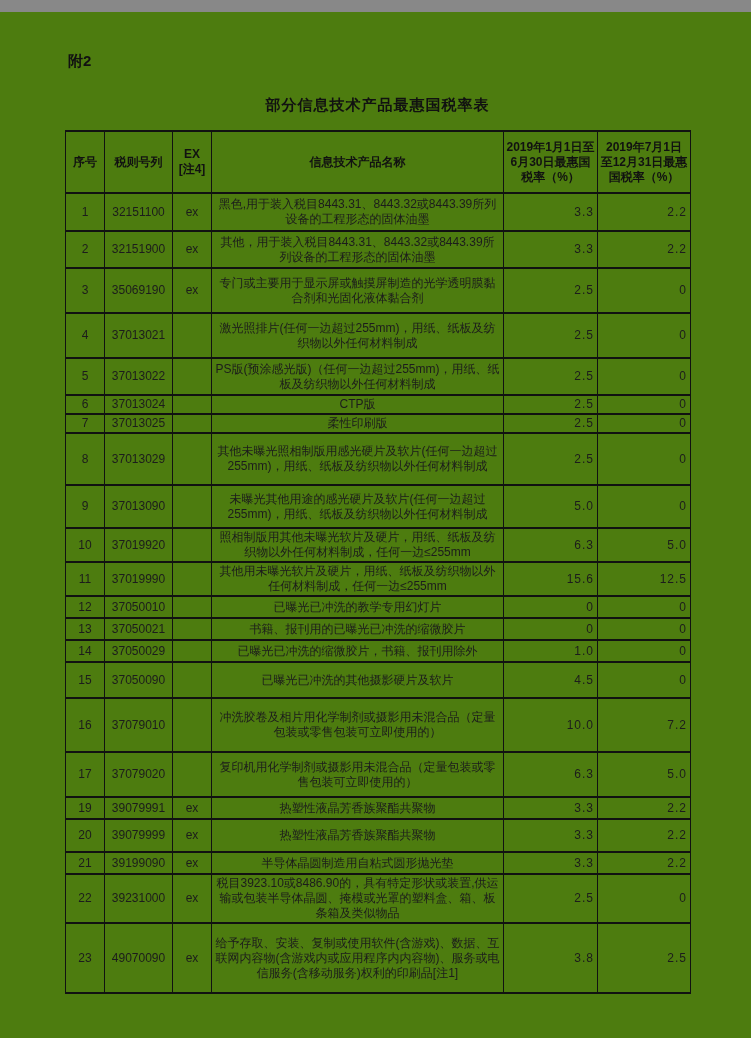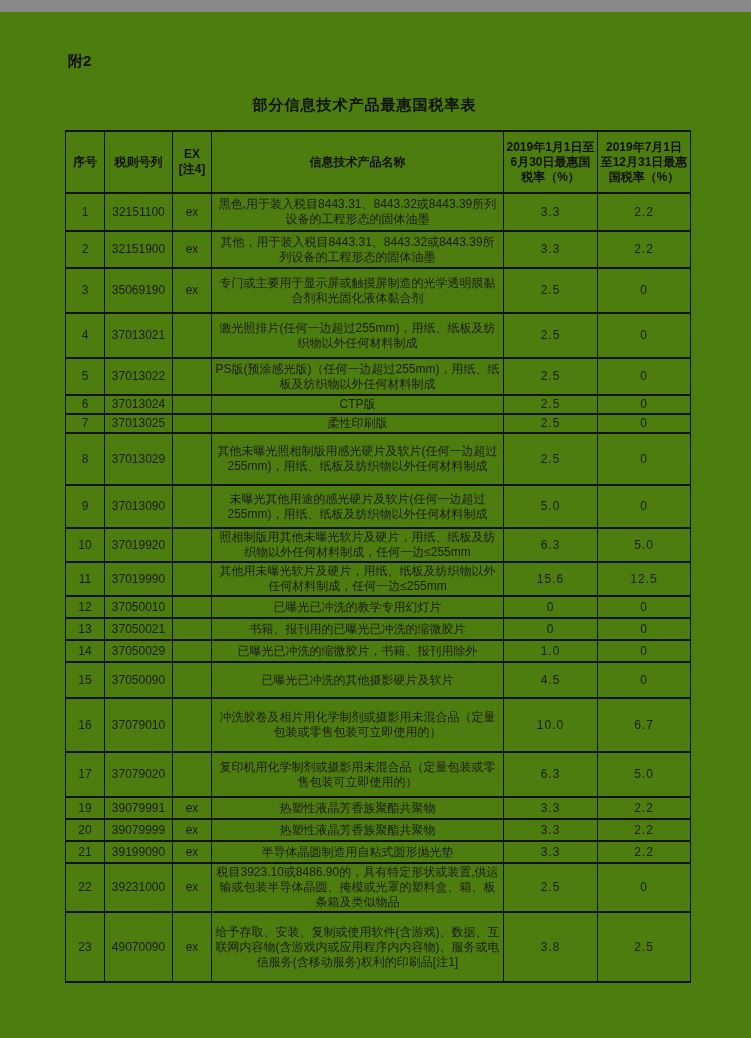--- a/index.html
+++ b/index.html
@@ -5,21 +5,21 @@
   html,body{margin:0;padding:0;background:#888;}
   .page{
     width:751px;height:1038px;background:#4d7c0f;position:relative;margin:12px auto;
     font-family:Liberation Sans, sans-serif;color:#1c1c1c;
   }
   .doc-label{
     position:absolute;left:68px;top:40px;
     font-size:15px;font-weight:bold;color:#111;
   }
   .page-title{
-    position:absolute;left:52px;top:84px;width:625px;
+    position:absolute;left:65px;top:84px;width:625px;
     text-align:center;font-size:15px;font-weight:bold;color:#111;letter-spacing:1px;
   }
   table.rate-table{
     position:absolute;left:65px;top:118px;width:625px;
     border-collapse:collapse;table-layout:fixed;
     font-size:12px;line-height:1.25;
   }
   .rate-table th,.rate-table td{
     border:1px solid #111;
     border-top-width:2px;border-bottom-width:2px;
@@ -28,21 +28,21 @@
     overflow:hidden;
     color:#1c1c1c;
   }
   .rate-table thead tr{height:62px;}
   .rate-table th{
     font-weight:bold;text-align:center;color:#111;
     padding:2px 2px;
   }
   .th-ex{white-space:pre-line;}
   .c-no,.c-code,.c-ex{text-align:center;}
-  .c-rate1,.c-rate2{text-align:center;letter-spacing:1px;}
+  .c-rate1,.c-rate2{text-align:right;letter-spacing:1px;}
   .c-name{text-align:center;padding-left:4px;padding-right:4px;}
 </style>
 </head>
 <body>
 
 <div class="page">
   <div class="doc-label">附2</div>
   <div class="page-title">部分信息技术产品最惠国税率表</div>
 
   <table class="rate-table">
@@ -185,39 +185,39 @@
           <td class="c-name">已曝光已冲洗的其他摄影硬片及软片</td>
           <td class="c-rate1">4.5</td>
           <td class="c-rate2">0</td>
         </tr>
         <tr style="height: 54px;">
           <td class="c-no">16</td>
           <td class="c-code">37079010</td>
           <td class="c-ex"></td>
           <td class="c-name">冲洗胶卷及相片用化学制剂或摄影用未混合品（定量包装或零售包装可立即使用的）</td>
           <td class="c-rate1">10.0</td>
-          <td class="c-rate2">6.7</td>
+          <td class="c-rate2">7.2</td>
         </tr>
         <tr style="height: 45px;">
           <td class="c-no">17</td>
           <td class="c-code">37079020</td>
           <td class="c-ex"></td>
           <td class="c-name">复印机用化学制剂或摄影用未混合品（定量包装或零售包装可立即使用的）</td>
           <td class="c-rate1">6.3</td>
           <td class="c-rate2">5.0</td>
         </tr>
         <tr style="height: 22px;">
           <td class="c-no">19</td>
           <td class="c-code">39079991</td>
           <td class="c-ex">ex</td>
           <td class="c-name">热塑性液晶芳香族聚酯共聚物</td>
           <td class="c-rate1">3.3</td>
           <td class="c-rate2">2.2</td>
         </tr>
-        <tr style="height: 22px;">
+        <tr style="height: 33px;">
           <td class="c-no">20</td>
           <td class="c-code">39079999</td>
           <td class="c-ex">ex</td>
           <td class="c-name">热塑性液晶芳香族聚酯共聚物</td>
           <td class="c-rate1">3.3</td>
           <td class="c-rate2">2.2</td>
         </tr>
         <tr style="height: 22px;">
           <td class="c-no">21</td>
           <td class="c-code">39199090</td>

